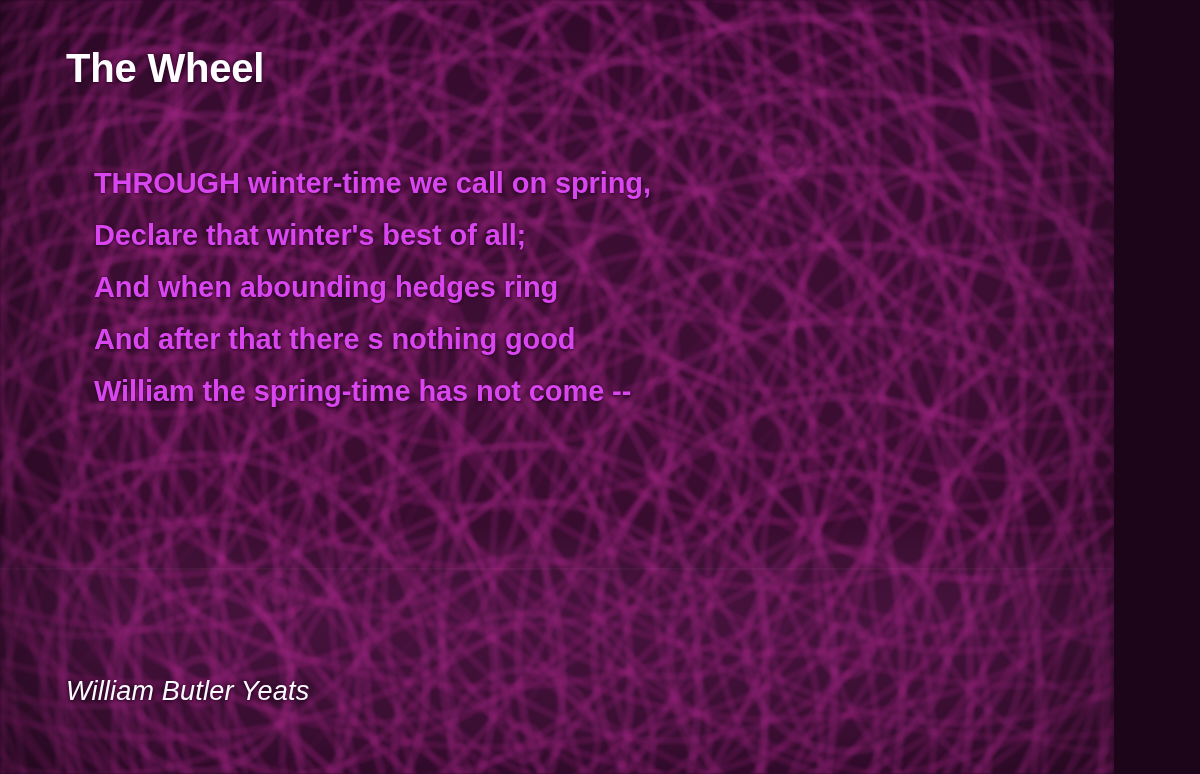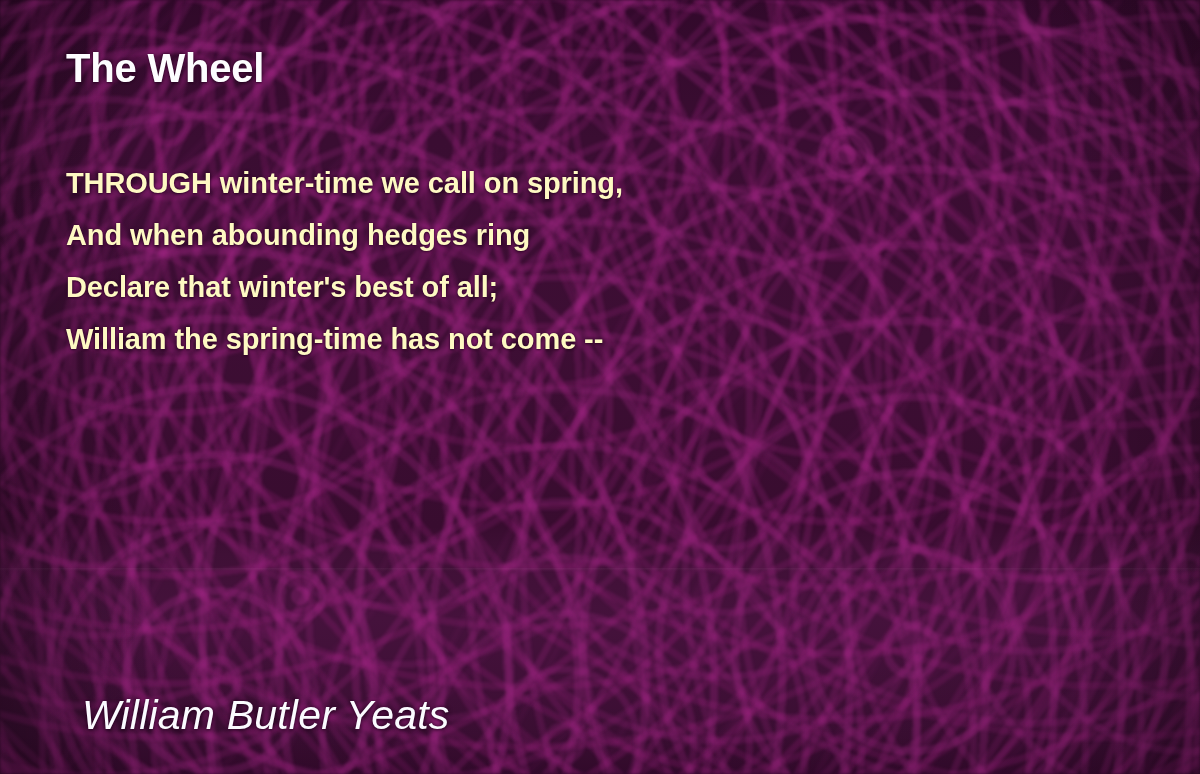--- a/index.html
+++ b/index.html
@@ -3,21 +3,21 @@
 <meta charset="utf-8">
 <style>
   html, body {
     margin: 0;
     padding: 0;
     background: #1d0519;
   }
 
   #poem-card {
     position: relative;
-    width: 1200px;
+    width: 1114px;
     height: 774px;
     overflow: hidden;
     background-color: #330c2c;
     font-family: "Liberation Sans", sans-serif;
     -webkit-font-smoothing: antialiased;
   }
 
   
   .bg-layer {
     position: absolute;
@@ -135,31 +135,32 @@
     margin: 0;
     padding: 0;
     list-style: none;
   }
 
   .poem-line {
     font-size: 29px;
     font-weight: bold;
     line-height: 52px;
     letter-spacing: -0.1px;
-    color: #fef9c3;
+    color: #d946ef;
     text-shadow: 0 0 3px rgba(40,0,34,0.75), 0 1px 2px rgba(30,0,26,0.5);
     white-space: nowrap;
+    margin-left: 28px;
   }
 
   #poem-author {
     position: absolute;
     left: 66px;
     top: 676px;
-    margin: 16px;
-    font-size: 41px;
+    margin: 0;
+    font-size: 27px;
     font-weight: normal;
     font-style: italic;
     letter-spacing: 0.2px;
     color: #fbfbff;
     text-shadow: 0 0 4px rgba(40,0,34,0.8), 0 1px 3px rgba(30,0,26,0.55);
     white-space: nowrap;
   }
 </style>
 </head>
 <body>
@@ -174,21 +175,22 @@
   <div class="bg-layer bg-flowers"></div>
   <div class="bg-seam"></div>
   <div class="bg-layer bg-vignette"></div>
 
   <div class="content">
 
     <h1 id="poem-title">The Wheel</h1>
 
     <div id="poem-body">
       <div class="poem-line">THROUGH winter-time we call on spring,</div>
+      <div class="poem-line">Declare that winter's best of all;</div>
       <div class="poem-line">And when abounding hedges ring</div>
-      <div class="poem-line">Declare that winter's best of all;</div>
+      <div class="poem-line">And after that there s nothing good</div>
       <div class="poem-line">William the spring-time has not come --</div>
     </div>
 
     <div id="poem-author">William Butler Yeats</div>
 
   </div>
 </div>
 
 </body></html>

